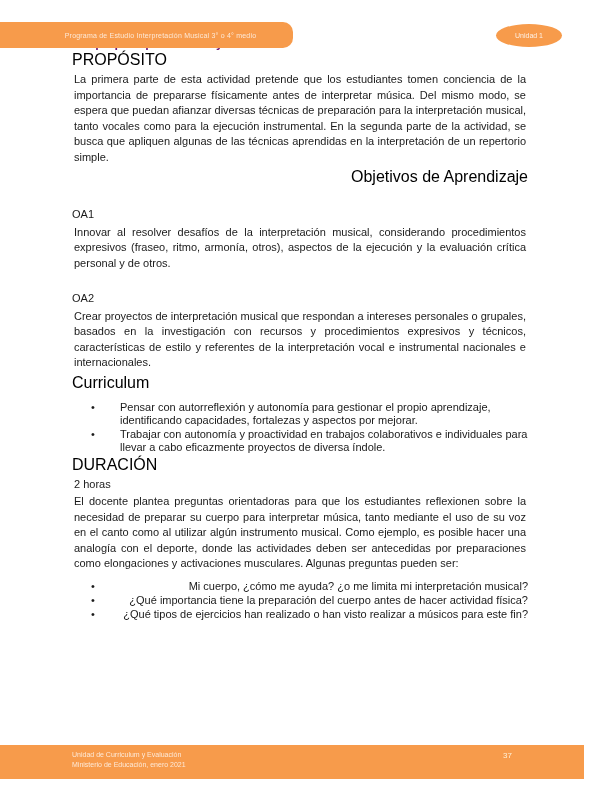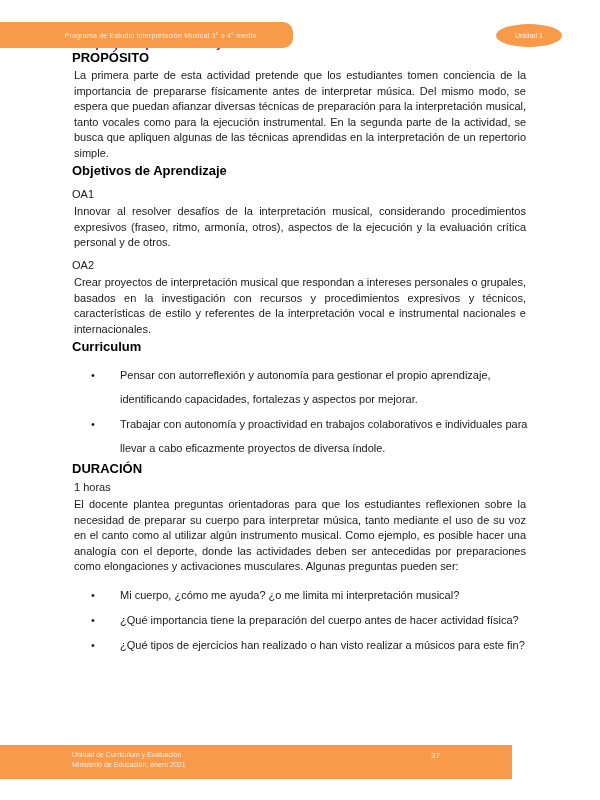--- a/index.html
+++ b/index.html
@@ -37,53 +37,53 @@
   .doc-title {
     margin:0; padding-top:36px;
     text-align:left;
     font-size:12.5px; font-weight:bold;
     color:#701a75;
   }
 
   
   .content { padding:0 72px; }
   .content h2 {
-    margin:0; font-size:13px; font-weight:bold; color:#000;
+    margin:0; font-size:16px; font-weight:normal; color:#000;
     line-height:1.25;
   }
   .content p {
     margin:2px; font-size:11px; line-height:15.5px;
     text-align:justify;
   }
   .h-proposito   { margin-top:26px; }
   .p-proposito   { margin-top:7px; }
-  .h-objetivos   { margin-top:14px; }
-  .oa-label      { margin-top:7px; font-size:11px; line-height:15.5px; }
+  .h-objetivos   { margin-top:14px;text-align:right; }
+  .oa-label      { margin-top:20px; font-size:11px; line-height:15.5px; }
   .oa-text       { margin-top:0; }
   .h-actitudes   { margin-top:13px; }
   ul.bullets {
     margin:8px 0 0 0; padding-left:48px; list-style:none;
-    font-size:11px; line-height:24px;
+    font-size:11px; line-height:13px;
   }
   ul.bullets li { position:relative; margin-bottom:1px; }
   ul.bullets li::before {
     content:"\2022";
     position:absolute; left:-29px; top:0;
     font-size:11px;
   }
   .h-duracion    { margin-top:26px; }
   .p-duracion    { margin-top:7px; text-align:left; }
   .h-desarrollo  { margin-top:36px; }
   .p-desarrollo  { margin-top:6px; }
-  .bullets-desarrollo { margin-top:9px; }
+  .bullets-desarrollo { margin-top:9px;text-align:right; }
 
   
   .footer {
     position:absolute; left:0; top:745px;
-    width:512px; height:34px;
+    width:584px; height:34px;
     background:#F79B4B;
     box-sizing:border-box;
     padding:5px 72px 0 72px;
   }
   .footer .f-line {
     font-size:7px; line-height:10px;
     color:rgba(255,255,255,0.78);
   }
   .footer .page-num {
     position:absolute; right:72px; top:6px;
@@ -118,21 +118,21 @@
     <div class="oa-label">OA2</div>
     <p class="oa-text">Crear proyectos de interpretación musical que respondan a intereses personales o grupales, basados en la investigación con recursos y procedimientos expresivos y técnicos, características de estilo y referentes de la interpretación vocal e instrumental nacionales e internacionales.</p>
 
     <h2 class="h-actitudes">Curriculum</h2>
     <ul class="bullets">
       <li>Pensar con autorreflexión y autonomía para gestionar el propio aprendizaje, identificando capacidades, fortalezas y aspectos por mejorar.</li>
       <li>Trabajar con autonomía y proactividad en trabajos colaborativos e individuales para llevar a cabo eficazmente proyectos de diversa índole.</li>
     </ul>
 
     <h2 class="h-duracion">DURACIÓN</h2>
-    <p class="p-duracion">1 horas</p>
+    <p class="p-duracion">2 horas</p>
 
     <p class="p-desarrollo">El docente plantea preguntas orientadoras para que los estudiantes reflexionen sobre la necesidad de preparar su cuerpo para interpretar música, tanto mediante el uso de su voz en el canto como al utilizar algún instrumento musical. Como ejemplo, es posible hacer una analogía con el deporte, donde las actividades deben ser antecedidas por preparaciones como elongaciones y activaciones musculares. Algunas preguntas pueden ser:</p>
     <ul class="bullets bullets-desarrollo">
       <li>Mi cuerpo, ¿cómo me ayuda? ¿o me limita mi interpretación musical?</li>
       <li>¿Qué importancia tiene la preparación del cuerpo antes de hacer actividad física?</li>
       <li>¿Qué tipos de ejercicios han realizado o han visto realizar a músicos para este fin?</li>
     </ul>
 
   </div>
 

